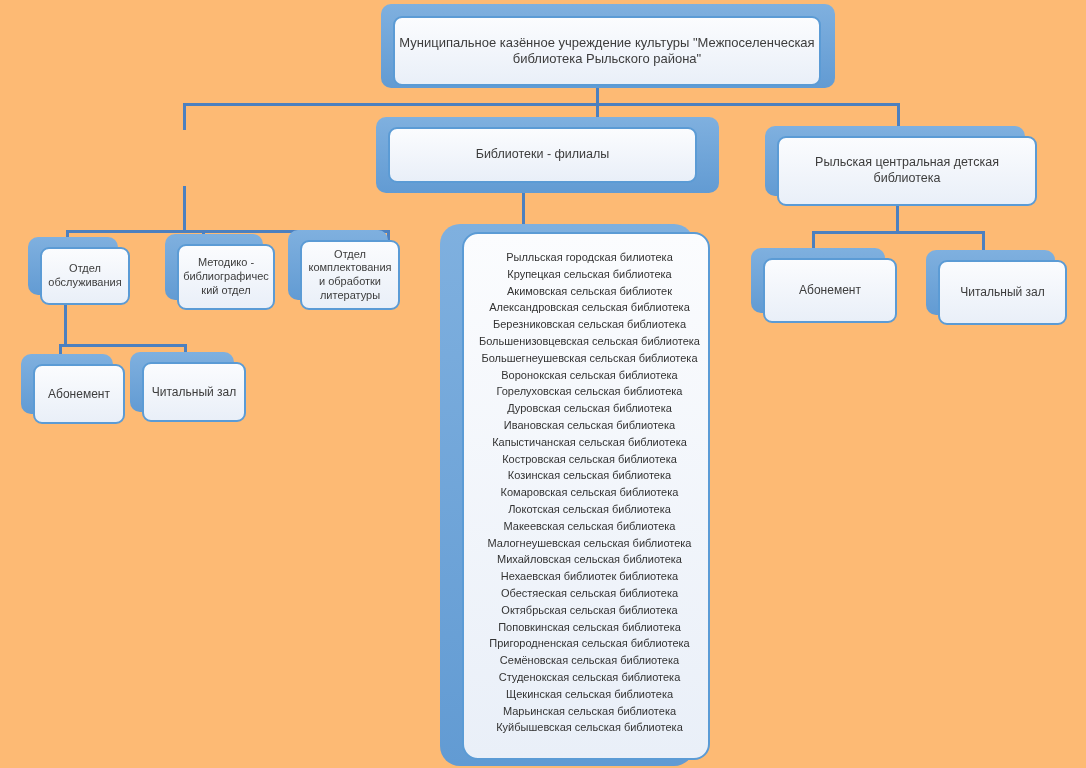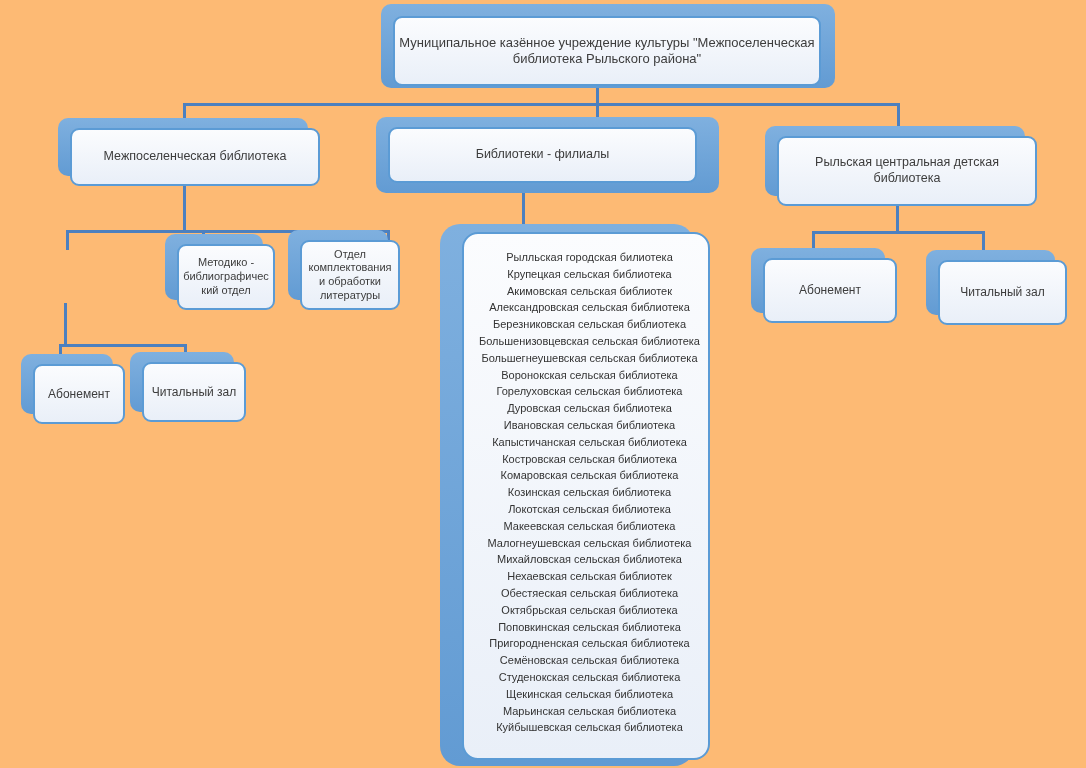--- a/index.html
+++ b/index.html
@@ -71,35 +71,35 @@
   <div class="conn" style="left:896px;top:205px;width:3px;height:28px;"></div>
   <div class="conn" style="left:812px;top:231px;width:173px;height:3px;"></div>
   <div class="conn" style="left:812px;top:231px;width:3px;height:28px;"></div>
   <div class="conn" style="left:982px;top:231px;width:3px;height:30px;"></div>
 
   <div class="node" style="left:393px;top:16px;width:428px;height:70px;">
     <div class="back back-root"></div>
     <div class="front fs13">Муниципальное казённое учреждение культуры "Межпоселенческая библиотека Рыльского района"</div>
   </div>
 
-  <div class="node" style="left:70px;top:128px;width:250px;height:58px;">
-    <div class="back"></div>
-    <div class="front fs125">Межпоселенческая библиотека</div>
-  </div>
 
   <div class="node" style="left:388px;top:127px;width:284px;height:56px;padding-left:25px;">
     <div class="back back-wide"></div>
     <div class="front fs125">Библиотеки - филиалы</div>
   </div>
 
   <div class="node" style="left:777px;top:136px;width:260px;height:70px;">
     <div class="back"></div>
     <div class="front fs125">Рыльская центральная детская библиотека</div>
   </div>
 
+  <div class="node" style="left:40px;top:247px;width:90px;height:58px;">
+    <div class="back"></div>
+    <div class="front fs11">Отдел обслуживания</div>
+  </div>
 
   <div class="node" style="left:177px;top:244px;width:98px;height:66px;">
     <div class="back"></div>
     <div class="front fs11">Методико - библиографичес кий отдел</div>
   </div>
 
   <div class="node" style="left:300px;top:240px;width:100px;height:70px;">
     <div class="back"></div>
     <div class="front fs11">Отдел комплектования и обработки литературы</div>
   </div>
@@ -133,27 +133,27 @@
         <div class="filial-line">Александровская  сельская библиотека</div>
         <div class="filial-line">Березниковская сельская библиотека</div>
         <div class="filial-line">Большенизовцевская сельская библиотека</div>
         <div class="filial-line">Большегнеушевская сельская библиотека</div>
         <div class="filial-line">Воронокская сельская библиотека</div>
         <div class="filial-line">Горелуховская сельская библиотека</div>
         <div class="filial-line">Дуровская сельская библиотека</div>
         <div class="filial-line">Ивановская сельская библиотека</div>
         <div class="filial-line">Капыстичанская сельская библиотека</div>
         <div class="filial-line">Костровская сельская библиотека</div>
+        <div class="filial-line">Козинская сельская библиотека</div>
         <div class="filial-line">Комаровская сельская библиотека</div>
-        <div class="filial-line">Козинская сельская библиотека</div>
         <div class="filial-line">Локотская сельская библиотека</div>
         <div class="filial-line">Макеевская сельская библиотека</div>
         <div class="filial-line">Малогнеушевская сельская библиотека</div>
         <div class="filial-line">Михайловская сельская библиотека</div>
-        <div class="filial-line">Нехаевская сельская  библиотек</div>
+        <div class="filial-line">Нехаевская библиотек  библиотека</div>
         <div class="filial-line">Обестяеская сельская библиотека</div>
         <div class="filial-line">Октябрьская сельская библиотека</div>
         <div class="filial-line">Поповкинская сельская библиотека</div>
         <div class="filial-line">Пригородненская сельская библиотека</div>
         <div class="filial-line">Семёновская сельская библиотека</div>
         <div class="filial-line">Студенокская сельская библиотека</div>
         <div class="filial-line">Щекинская сельская библиотека</div>
         <div class="filial-line">Марьинская сельская библиотека</div>
         <div class="filial-line">Куйбышевская сельская библиотека</div>
       </div>

